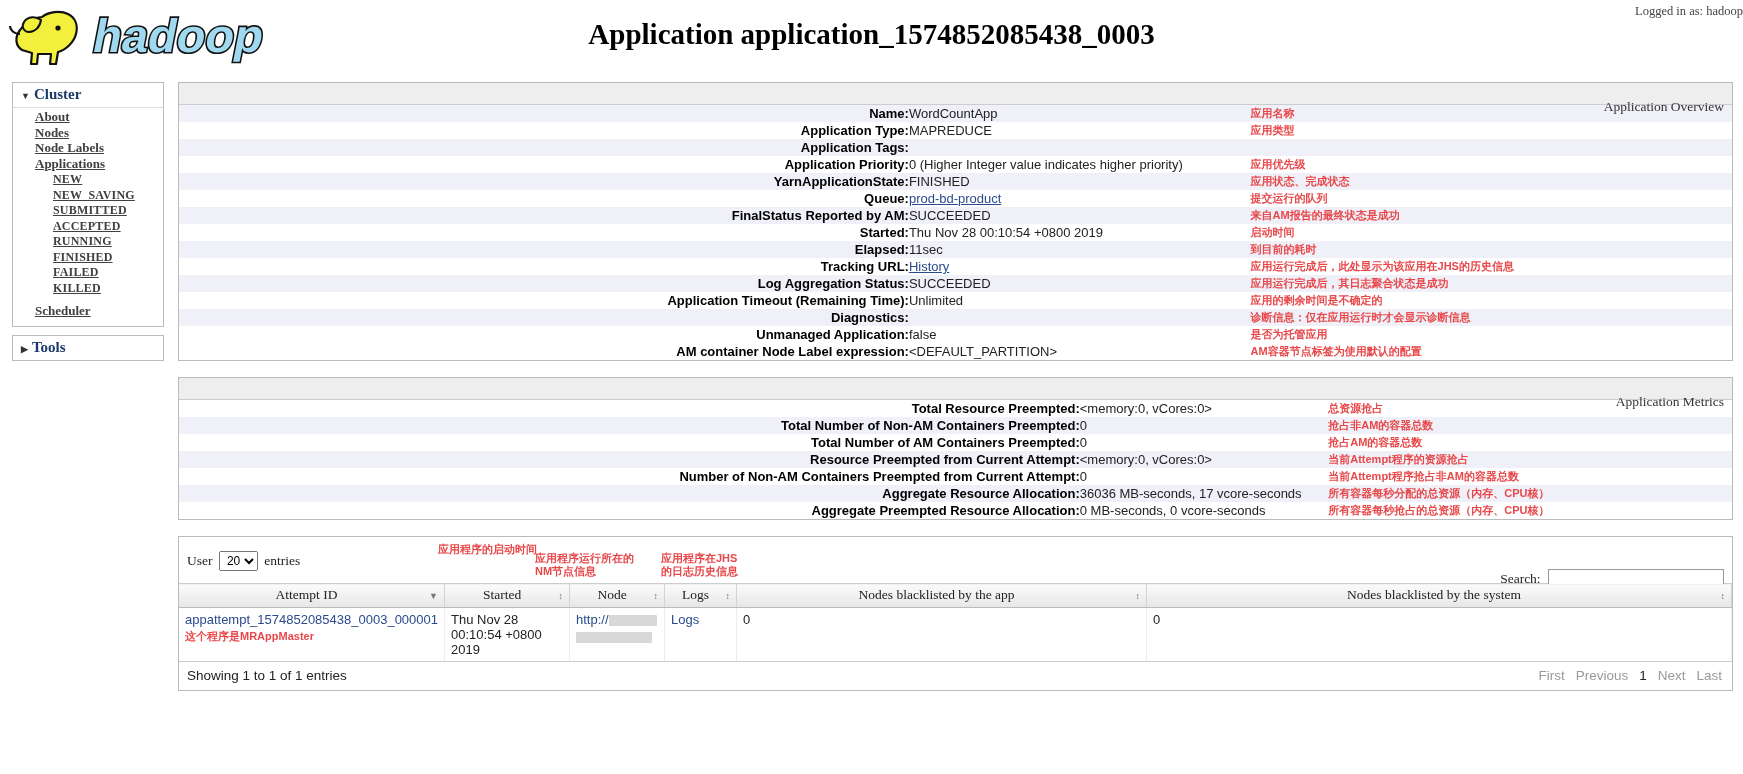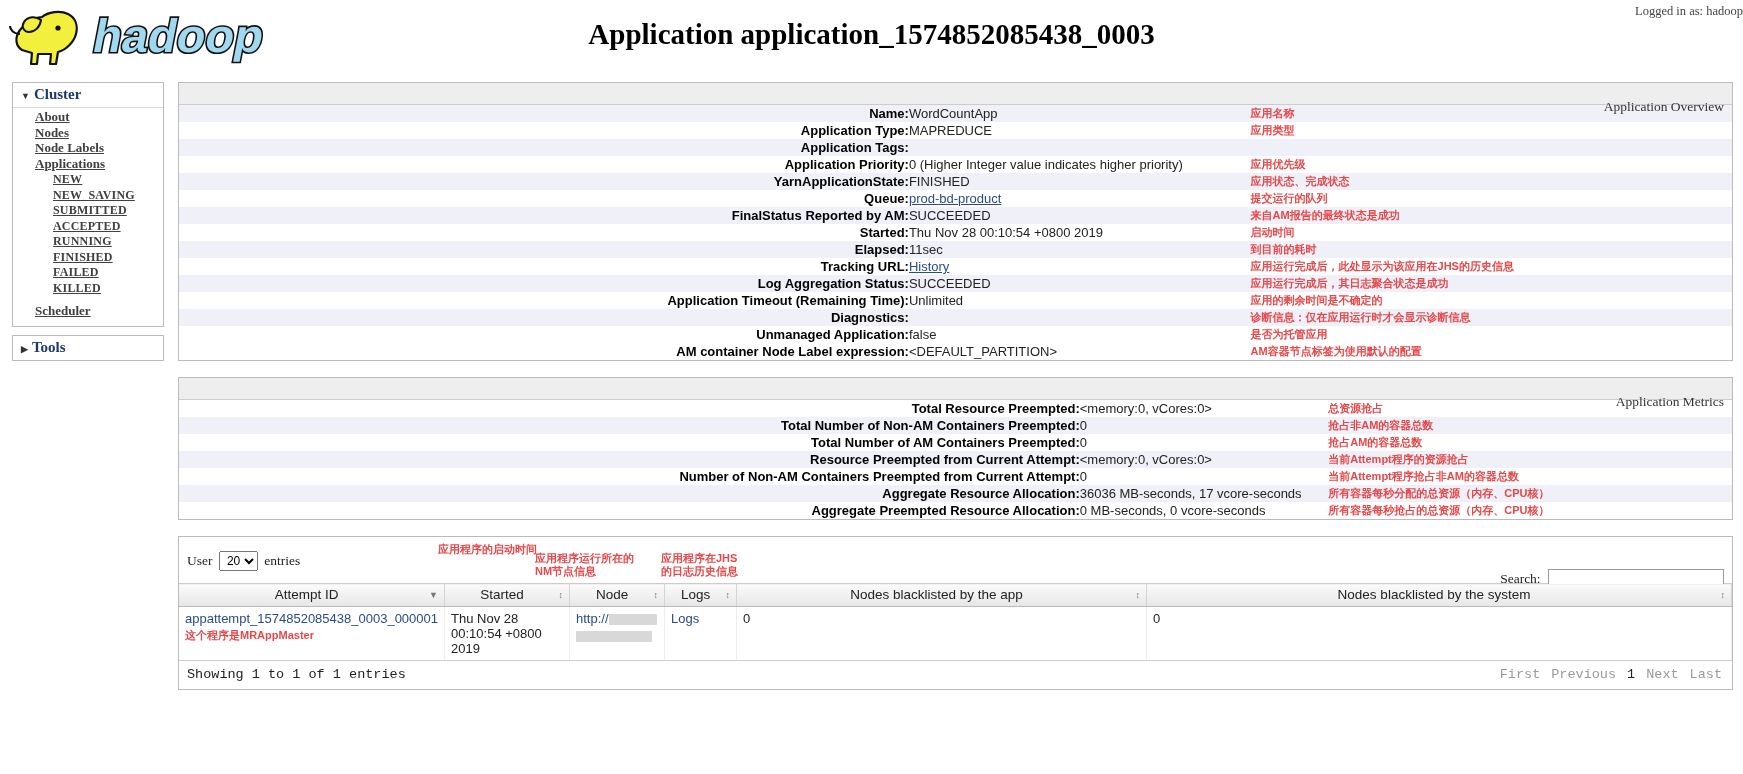--- a/index.html
+++ b/index.html
@@ -132,21 +132,21 @@
   }
 
   table.att { width: 100%; border-collapse: collapse; }
   table.att thead th {
     background: linear-gradient(#fbfbfb,#e6e6e6);
     border-top: 1px solid #ccc;
     border-bottom: 1px solid #bbb;
     border-right: 1px solid #d4d4d4;
     font-weight: normal;
     font-size: 13.5px;
-    font-family: Liberation Sans, sans-serif;
+    font-family: Liberation Serif, serif;
     color: #222;
     padding: 3px 16px 4px 6px;
     position: relative;
     height: 22px;
     white-space: nowrap;
   }
   table.att thead th .sort {
     position: absolute; right: 6px; top: 50%; transform: translateY(-50%);
     font-size: 9px; color: #777;
   }
@@ -163,21 +163,21 @@
   .cell-note { color: #e8484a; font-weight: bold; font-size: 11px; display: block; margin-top: 2px; }
   .redacted {
     display: inline-block; background: #d8d8d8; height: 11px;
     vertical-align: middle; border-radius: 1px;
   }
   .att-foot {
     display: flex; align-items: flex-start; justify-content: space-between;
     border-top: 1px solid #ccc;
     padding: 6px 10px 7px 8px;
     background: #fff;
-    font-family: Liberation Mono, monospace;
+    font-family: Liberation Sans, sans-serif;
     font-size: 13.5px;
     color: #222;
   }
   .pager { display: flex; gap: 11px; align-items: center; color: #9a9a9a; }
   .pager .cur { color: #222; }
   .pager span { cursor: pointer; }
 
   
   .logo-svg { display:block; }
 </style>

